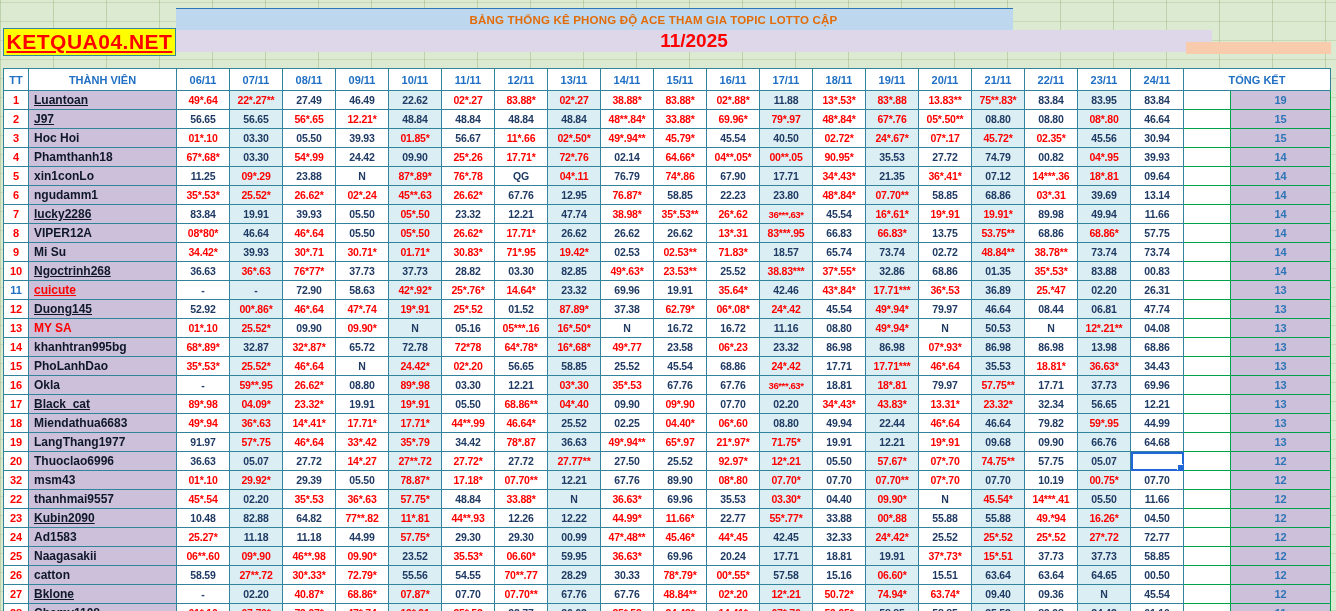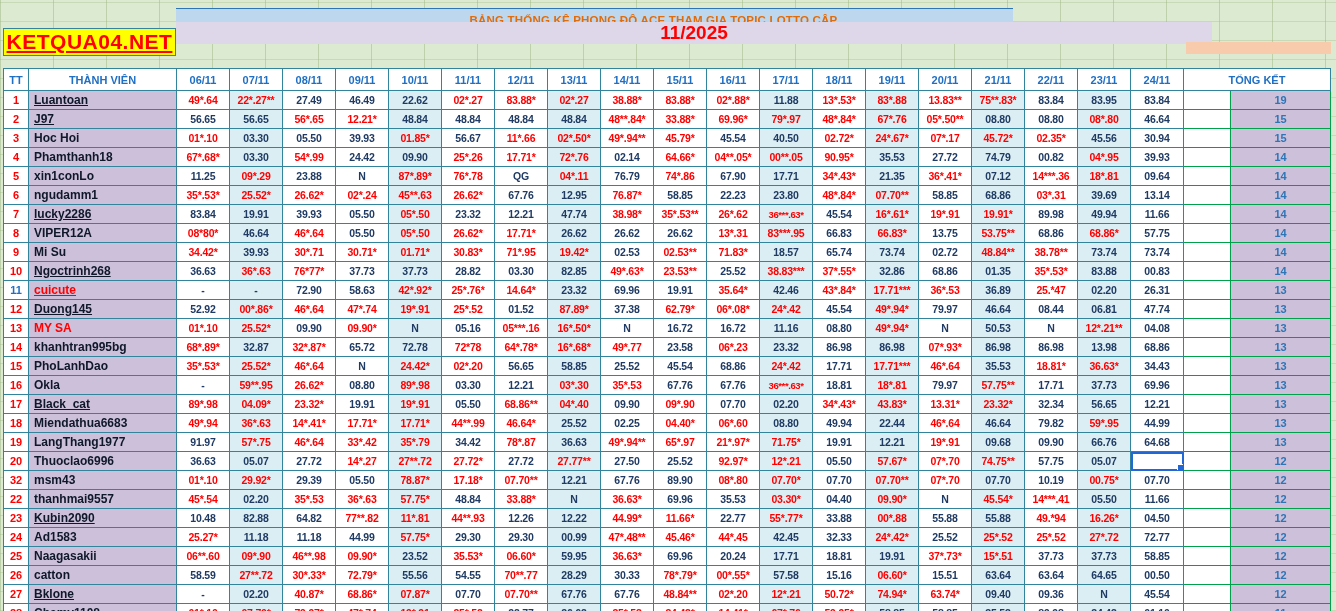--- a/index.html
+++ b/index.html
@@ -22,21 +22,21 @@
     color:#ff0000; font-weight:bold; font-size:21px; text-decoration:underline;
     letter-spacing:.5px;
   }
   .title-band {
     position:absolute; left:176px; top:8px; width:837px; height:25px;
     background:#bdd7ee; border-top:1px solid #2e75b6; border-bottom:3px solid #2e75b6;
     display:flex; align-items:center; justify-content:center; padding-left:118px;
   }
   .title-band span { color:#e26b0a; font-weight:bold; font-size:11.5px; letter-spacing:.2px; }
   .month-band {
-    position:absolute; left:176px; top:22px; width:1036px; height:22px;
+    position:absolute; left:176px; top:30px; width:1036px; height:22px;
     background:#ddd7e9;
     display:flex; align-items:center; justify-content:center;
   }
   .month-band span { color:#ff0000; font-weight:bold; font-size:19px; }
   .total-patch {
     position:absolute; left:1186px; top:42px; width:145px; height:12px;
     background:#f8cbad;
   }
   
   table.sheet {

